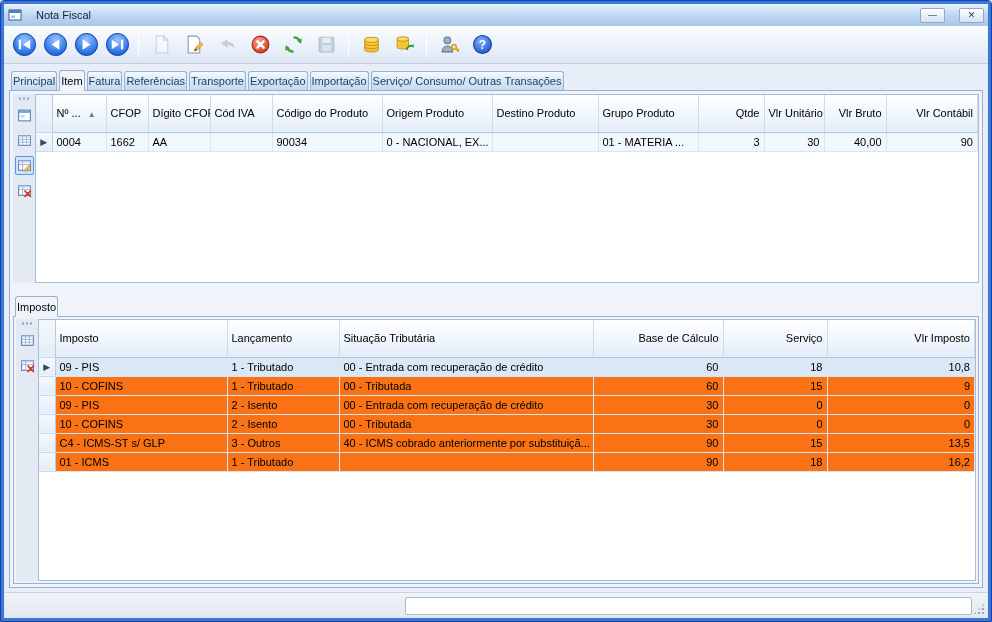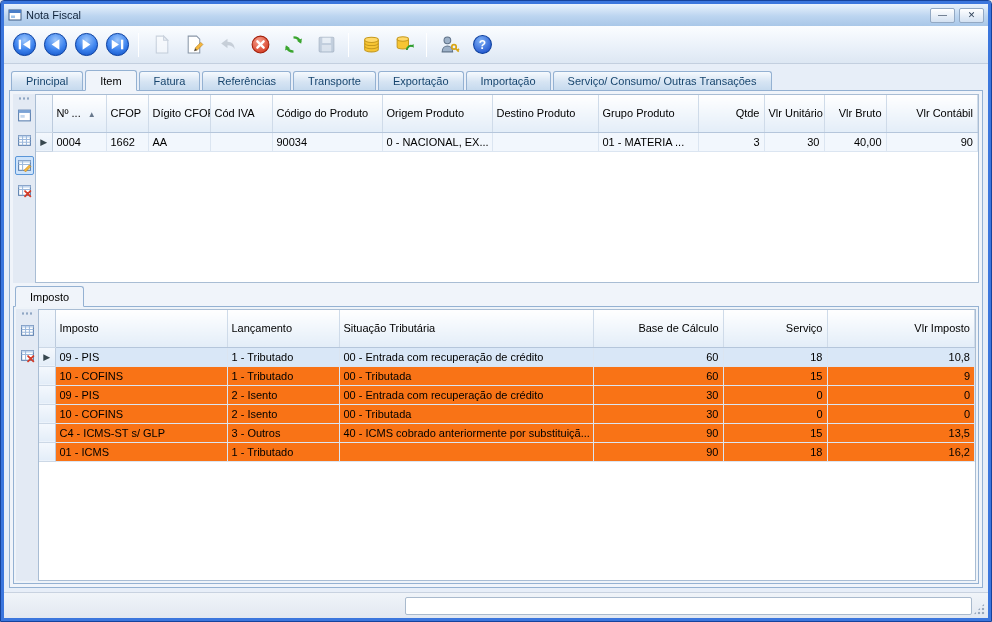--- a/index.html
+++ b/index.html
@@ -14,21 +14,21 @@
     background: #e7eef8;
     display: flex; flex-direction: column;
     position: relative; overflow: hidden;
     padding: 3px;
   }
 
   
   .titlebar {
     height: 22px; flex: 0 0 22px;
     background: linear-gradient(#e9f2fc, #bcd5f0 55%, #a9c7e8);
-    display: flex; align-items: center; gap: 4px;
+    display: flex; align-items: center; gap: 14px;
     padding: 0 4px;
   }
   .titlebar .title { color:#10233a; }
   .titlebar .spacer { flex: 1; }
   .win-btn {
     width: 25px; height: 15px;
     display:flex; align-items:center; justify-content:center;
     font-size: 9px; color:#31435a;
     background: linear-gradient(#ffffff, #d3e1f2);
     border: 1px solid #93a9c4; border-radius: 2px; cursor: default;
@@ -52,21 +52,21 @@
   .tool-btn svg { width: 21px; height: 21px; }
   .tool-btn.disabled { opacity: .45; }
   .tb-sep { width: 1px; height: 24px; background:#bdc9da; border-right: 1px solid #ffffff; margin: 0 4px; }
 
   
   .content { flex: 1; display: flex; flex-direction: column; min-height: 0; padding: 5px 5px 4px; }
 
   
   .tabstrip { display: flex; align-items: flex-end; height: 21px; position: relative; z-index: 2; padding-left: 2px; }
   .tab {
-    height: 19px; padding: 0 14px;
+    height: 19px; padding: 0 1px;
     display: flex; align-items: center;
     background: linear-gradient(#f6fafe, #d6e4f3 55%, #c6daee);
     border: 1px solid #94b1d2; border-bottom: none;
     border-radius: 3px 3px 0 0;
     margin-right: 2px; color: #17456e; white-space: nowrap; cursor: default;
   }
   .tab.selected {
     height: 21px; background: #f0f4fa; color: #000;
     margin-bottom: -1px; border-bottom: 1px solid #f0f4fa; z-index: 3;
   }
@@ -117,21 +117,21 @@
     background: linear-gradient(#f4f8fd, #e3edf8);
     border-right: 1px solid #bccbdd; border-bottom: 1px solid #ccd8e6;
     text-align: center; padding: 0; font-size: 9px; color: #37474f;
   }
   #item-grid tbody tr.selected td:not(.sel) { background: #f2f7fd; }
   #imposto-grid tbody tr.selected td:not(.sel) { background: #d9e7f7; }
 
   .item-area { height: 189px; flex: 0 0 189px; }
 
   
-  .imposto-section { flex: 1; min-height: 0; display: flex; flex-direction: column; margin-top: 2px; }
+  .imposto-section { flex: 1; min-height: 0; display: flex; flex-direction: column; margin-top: 12px; }
   .imposto-panel { flex: 1; min-height: 0; border: 1px solid #94b1d2; background: #eef3f9; padding: 2px; display: flex; }
 
   
   .statusbar {
     height: 26px; flex: 0 0 26px;
     background: linear-gradient(#f0f4f9, #e2e8f1);
     border-top: 1px solid #c8d2e0;
     display: flex; align-items: center; justify-content: flex-end;
     padding: 0 16px 0 6px; position: relative;
   }

